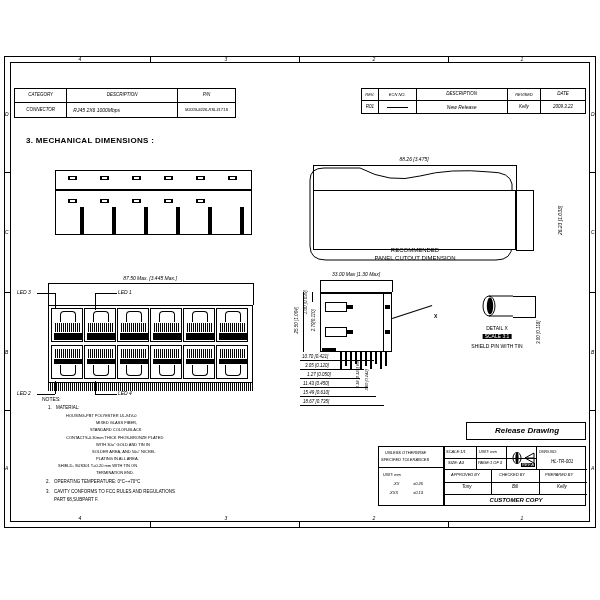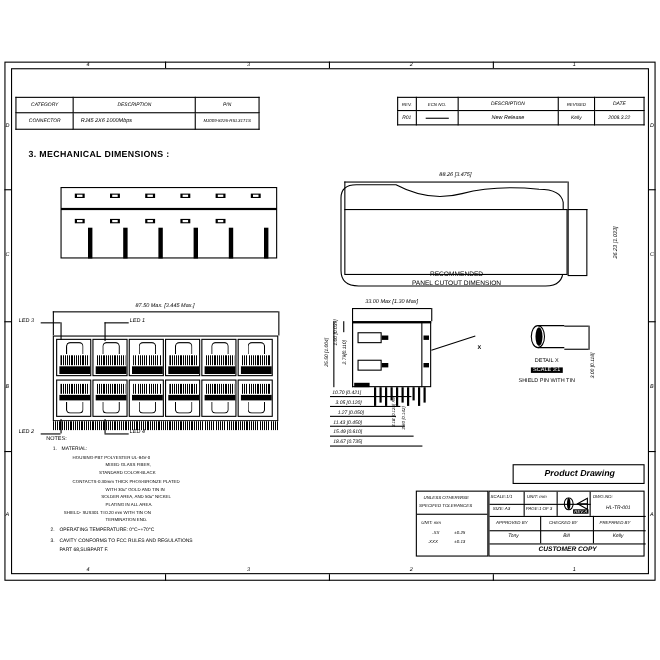--- a/index.html
+++ b/index.html
@@ -372,21 +372,21 @@
     <div class="txt t45 noit" style="left:54px;top:480px;">OPERATING TEMPERATURE:  0°C~+70°C</div>
 
     <div class="txt t45 noit" style="left:46px;top:490px;">3.</div>
     <div class="txt t45 noit" style="left:54px;top:490px;">CAVITY CONFORMS TO FCC RULES AND REGULATIONS</div>
     <div class="txt t45 noit" style="left:54px;top:498px;">PART 68,SUBPART F.</div>
   </div>
 
   <div>
 
     <div class="abs" style="left:466px;top:422px;width:120px;height:18px;border:1px solid #000;box-sizing:border-box;">
-      <div class="txt t8 b" style="left:60px;top:4px;transform:translateX(-50%);">Product Drawing</div>
+      <div class="txt t8 b" style="left:60px;top:4px;transform:translateX(-50%);">Release Drawing</div>
     </div>
 
     <div class="abs" style="left:378px;top:446px;width:66px;height:60px;border:1px solid #000;box-sizing:border-box;">
       <div class="txt t4" style="left:6px;top:4px;">UNLESS OTHERWISE</div>
       <div class="txt t4" style="left:2px;top:11px;">SPECIFED TOLERANCES</div>
       <div class="ln hl" style="left:0px;top:20px;width:64px;"></div>
       <div class="txt t4" style="left:4px;top:26px;">UNIT: mm</div>
       <div class="txt t4" style="left:14px;top:35px;">.XX</div>
       <div class="txt t4" style="left:34px;top:35px;">±0.25</div>
       <div class="txt t4" style="left:10px;top:44px;">.XXX</div>

